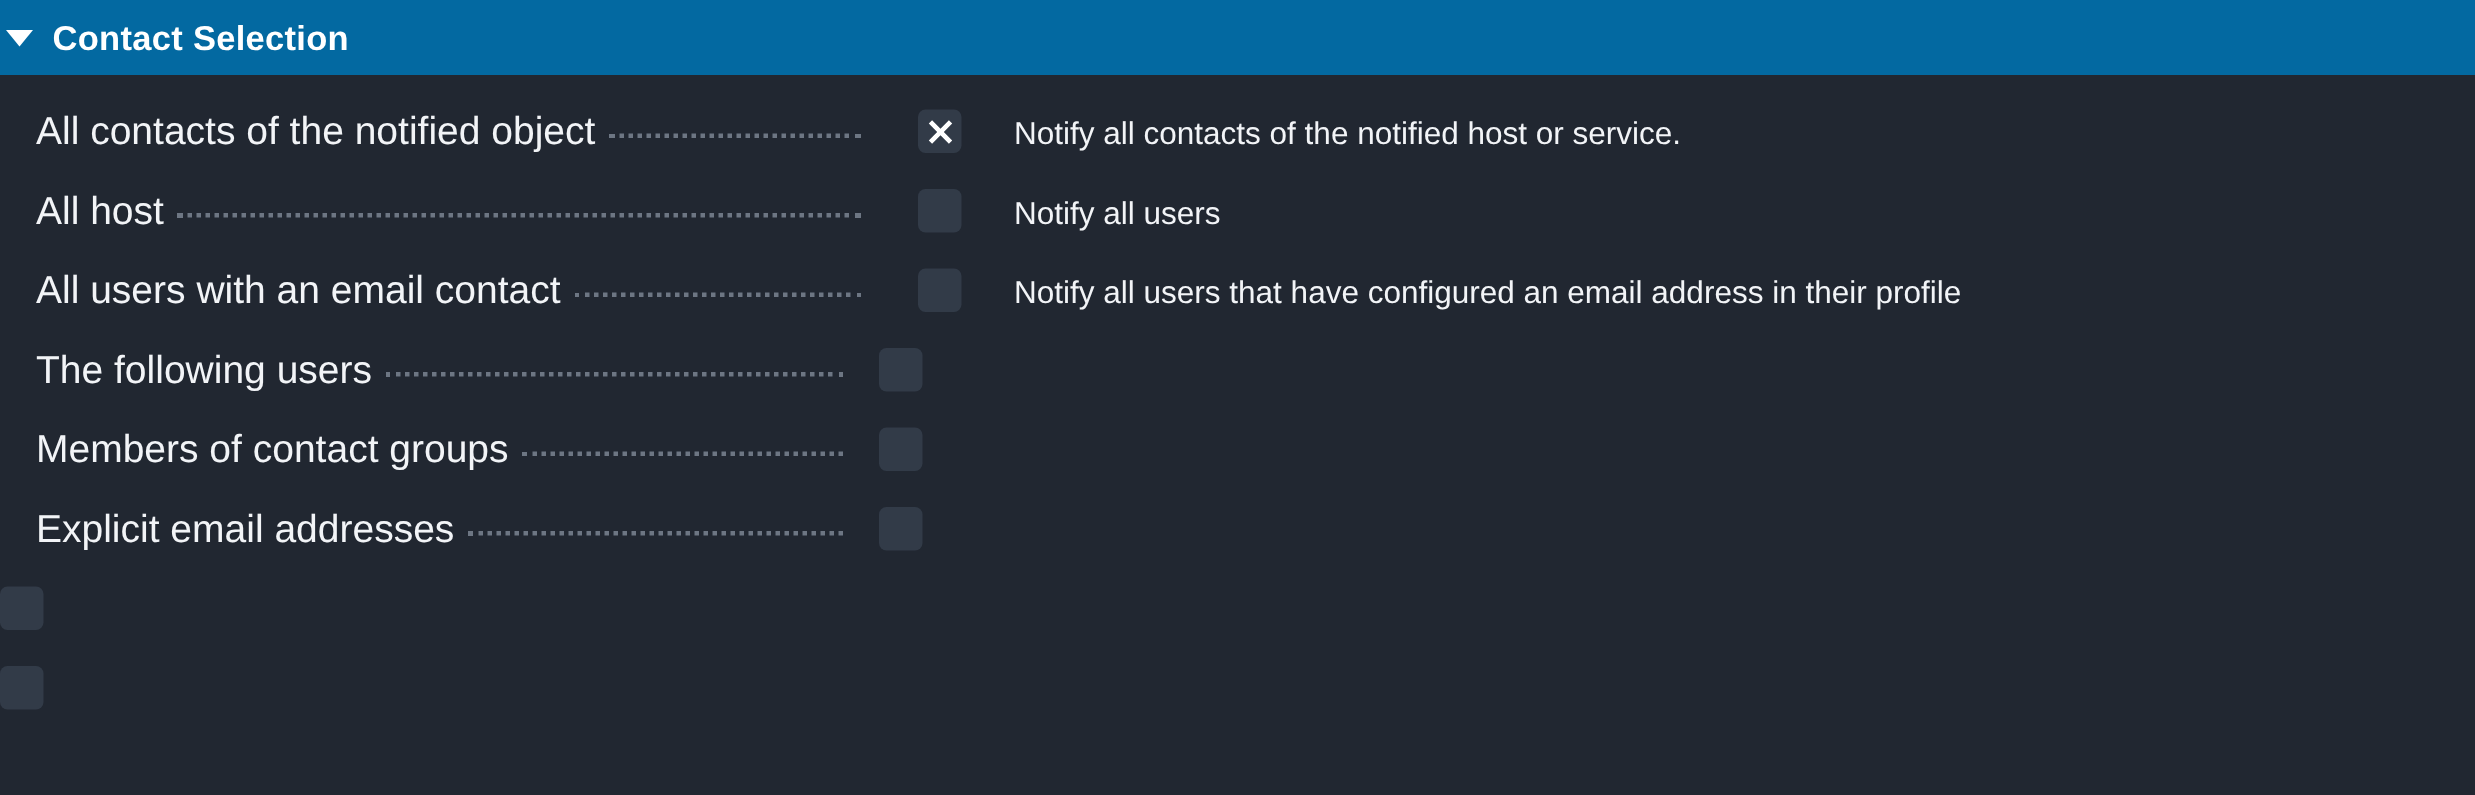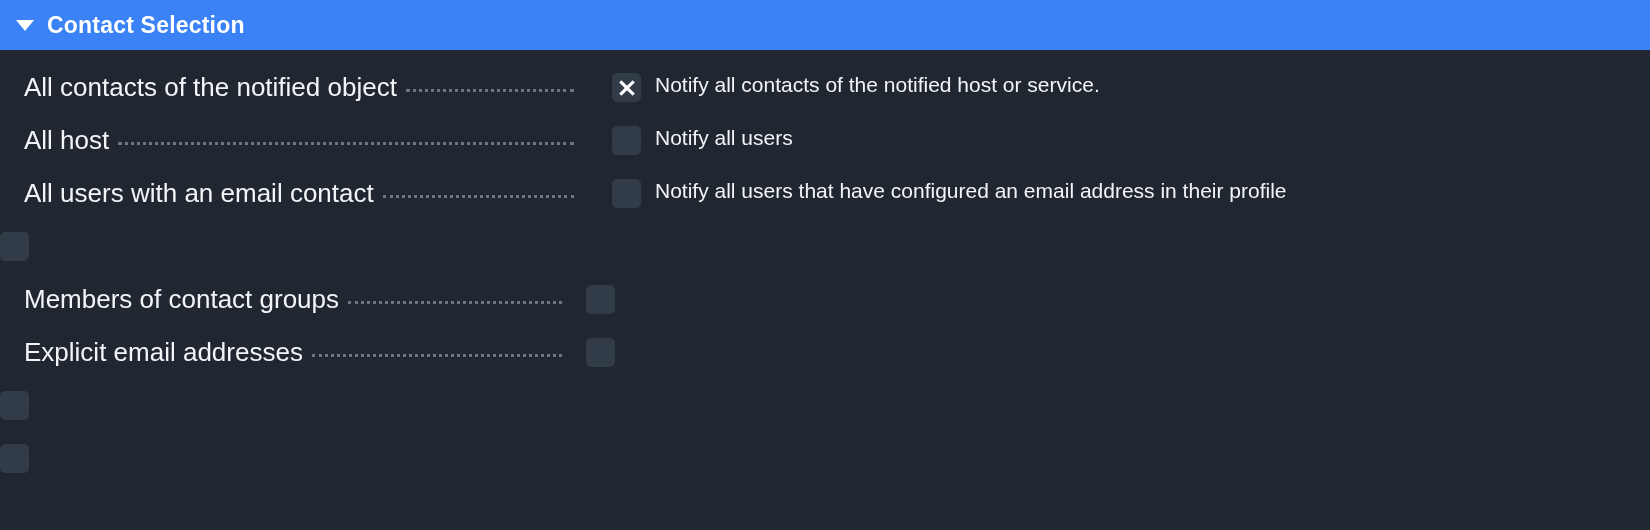--- a/index.html
+++ b/index.html
@@ -19,24 +19,24 @@
   .panel {
     width: 1650px;
     height: 530px;
     background: #212731;
     position: relative;
   }
 
   
   .panel-header {
     height: 50px;
-    background: #3b82f6;
-    display: flex;
-    align-items: center;
-    padding-left: 16px;
+    background: #0369a1;
+    display: flex;
+    align-items: center;
+    padding-left: 4px;
     box-sizing: border-box;
   }
   .collapse-icon {
     width: 0;
     height: 0;
     border-left: 9px solid transparent;
     border-right: 9px solid transparent;
     border-top: 11px solid #ffffff;
     margin-right: 13px;
     flex: 0 0 auto;
@@ -113,23 +113,24 @@
   }
   .checkbox.checked .mark {
     display: block;
     width: 18px;
     height: 18px;
   }
 
   
   .value-cell {
     display: flex;
-    align-items: flex-start;
+    align-items: flex-end;
     flex: 1 1 auto;
     padding-left: 26px;
+    gap: 21px;
   }
   .value-cell .checkbox {
     margin-right: 14px;
   }
   .value-text {
     font-size: 21px;
     color: #f2f4f7;
     white-space: nowrap;
   }
 
@@ -189,20 +190,24 @@
       </div>
       <div class="value-cell">
         <span class="checkbox">
           
         </span>
         <span class="value-text">Notify all users that have configured an email address in their profile</span>
       </div>
     </div>
 
     <div class="form-row">
+      <div class="label-cell with-inline-box">
+        <span class="label-text">The following users</span>
+        <span class="leader"></span>
+      </div>
       <div class="inline-box-slot">
         <span class="checkbox">
           
         </span>
       </div>
     </div>
 
     <div class="form-row">
       <div class="label-cell with-inline-box">
         <span class="label-text">Members of contact groups</span>

